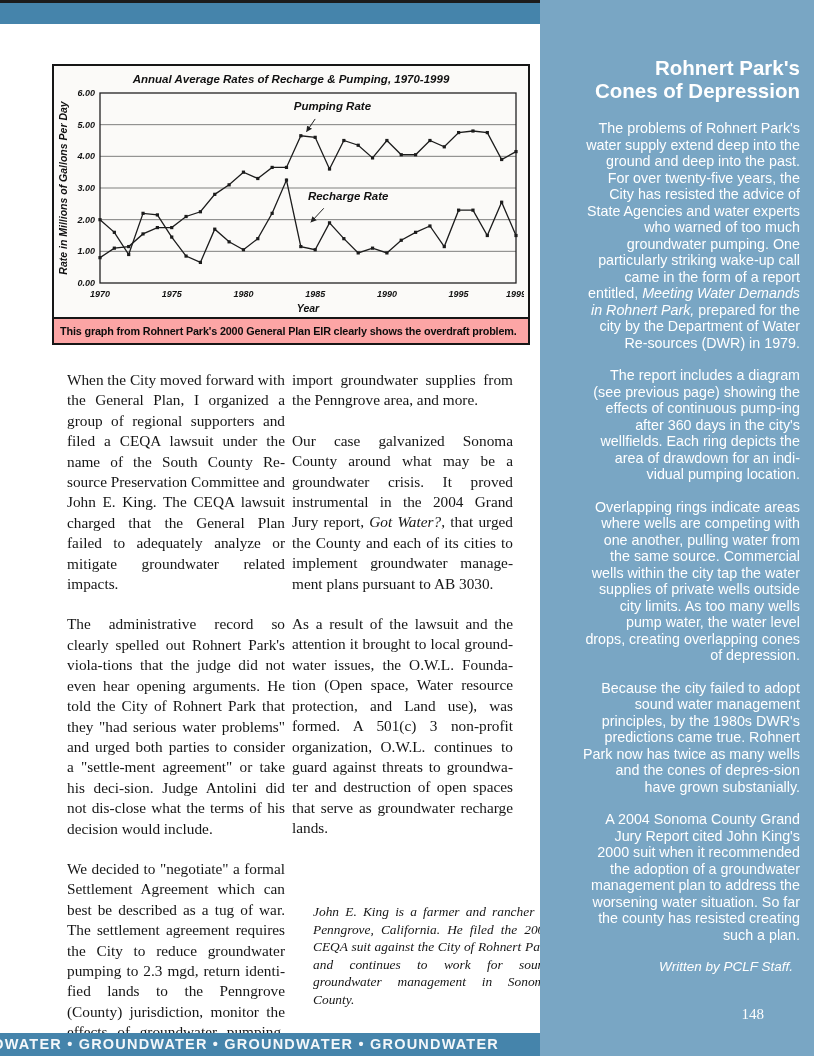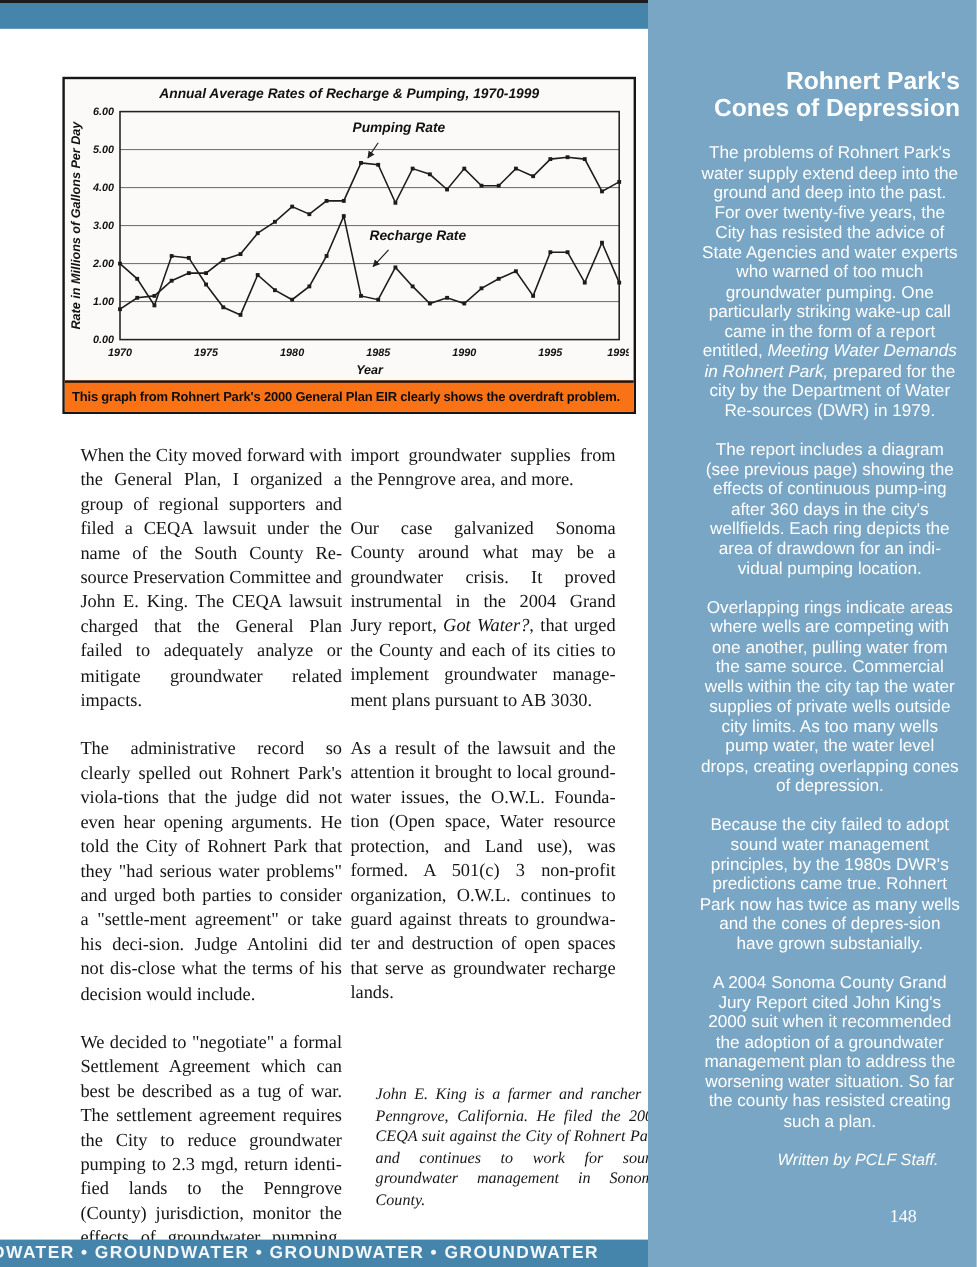--- a/index.html
+++ b/index.html
@@ -15,41 +15,41 @@
               font-size:14.5px;line-height:23px;letter-spacing:1.2px;white-space:nowrap;
               overflow:hidden;text-indent:-7px;}
 
   
   #figure{left:52px;top:64px;width:474px;background:#fbfaf8;border:2px solid #161616;}
   #chart-title{font-family:"Liberation Sans",sans-serif;font-weight:bold;font-style:italic;
                font-size:11.5px;text-align:center;padding:7px 4px 0 4px;color:#111;}
   #chart-svg{display:block;}
   #figure-caption{border-top:2px solid #161616;font-family:"Liberation Sans",sans-serif;
                   font-weight:bold;font-size:10.8px;letter-spacing:-0.15px;color:#0d0d0d;
-                  padding:6px 4px 6px 6px;white-space:nowrap;overflow:hidden;background:#f97316;}
+                  padding:6px 4px 6px 6px;white-space:nowrap;overflow:hidden;background:#fca5a5;}
   .tick{font:italic bold 9px "Liberation Sans",sans-serif;fill:#111;}
   .axis-label{font:italic bold 10.5px "Liberation Sans",sans-serif;fill:#111;}
   .annot{font:italic bold 11.5px "Liberation Sans",sans-serif;fill:#111;}
 
   
   .body-col{font-size:15.3px;line-height:20.4px;text-align:justify;}
   .body-col p{margin:0 0 20px 12px;}
   #col1{left:55px;top:370px;width:230px;}
   #col2{left:280px;top:370px;width:233px;}
   #bio{left:313px;top:903px;width:238px;font-style:italic;font-size:13.4px;
        line-height:17.6px;text-align:justify;}
 
   
   #sidebar{left:540px;top:0;width:274px;height:1056px;background:#79a6c4;
            font-family:"Liberation Sans",sans-serif;color:#ffffff;}
   #sidebar-title{margin:56px 14px 18px 14px;text-align:right;font-weight:bold;
                  font-size:20.5px;line-height:23px;}
   #sidebar-body{padding:0 14px 0 28px;}
-  #sidebar-body p{margin:0 0 16px 15px;font-size:14.3px;line-height:16.5px;text-align:center;}
-  #sidebar-byline{padding-right:32px;text-align:right;font-style:italic;font-size:13.5px;margin-top:6px;}
+  #sidebar-body p{margin:0 0 16px 15px;font-size:14.3px;line-height:16.5px;text-align:right;}
+  #sidebar-byline{padding-right:21px;text-align:right;font-style:italic;font-size:13.5px;margin-top:6px;}
   #page-number{right:50px;top:1006px;font-family:"Liberation Serif",serif;
                font-size:15px;color:#fdfdfd;margin-left:16px;}
 </style>
 </head>
 <body>
 
 <div class="abs" id="top-rule"></div>
 <div class="abs" id="top-bar"></div>
 
 <div class="abs" id="figure">

